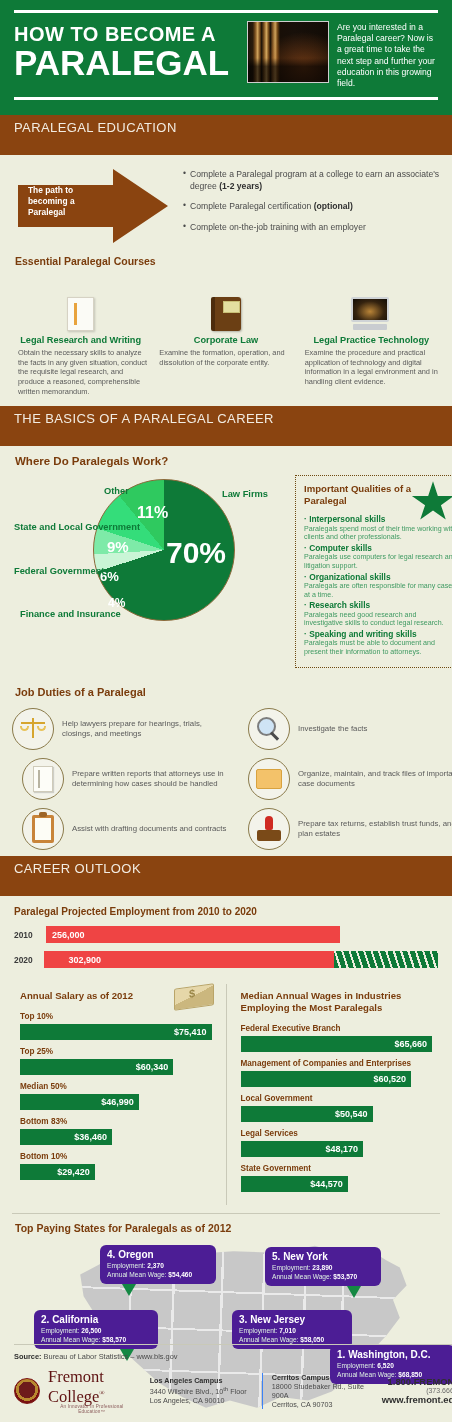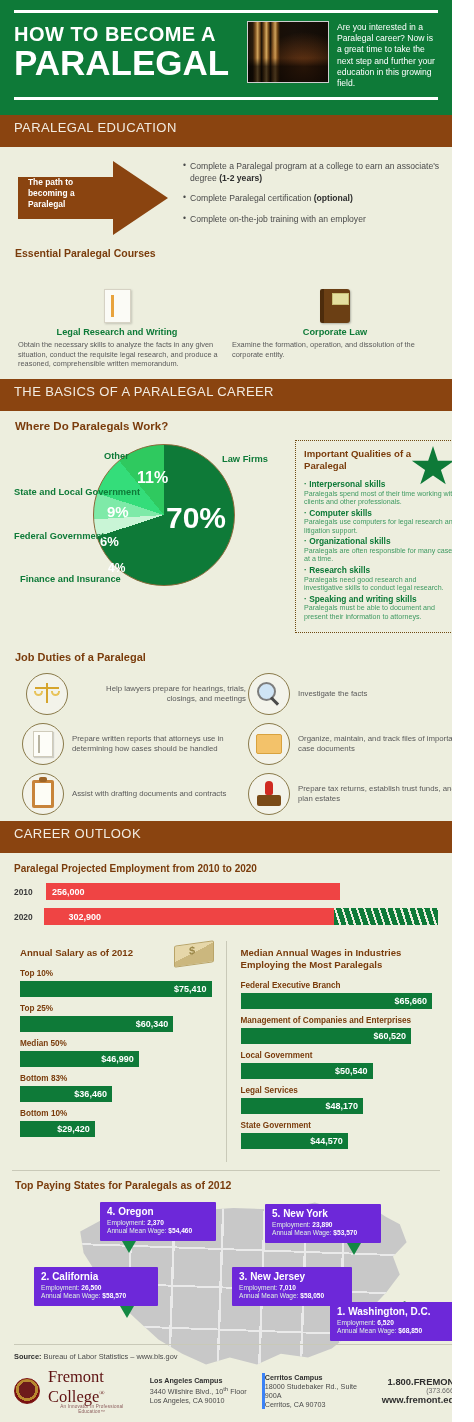--- a/index.html
+++ b/index.html
@@ -55,21 +55,21 @@
       linear-gradient(0deg, rgba(0,0,0,.65) 0 26%, rgba(0,0,0,0) 40%);
   }
   .hdr-blurb {
     flex: 1; color: #ffffff; font-size: 8.6px; line-height: 11.2px;
     padding-top: 1px;
   }
 
   
   .sec-bar {
     background: #8a4410; color: #f2ece2;
-    font-size: 13px; padding: 5px 0 12px 14px;
+    font-size: 13px; padding: 5px 0 20px 14px;
     letter-spacing: 0.4px;
   }
   .sec-bar.top-line { border-top: 3px solid #0e7a38; }
 
   
   .edu { padding: 12px 12px 4px 12px; position: relative; height: 128px; }
   .arrow-wrap { position: absolute; left: 18px; top: 14px; width: 150px; height: 74px; }
   .arrow-shape {
     position: absolute; left: 0; top: 0; width: 150px; height: 74px;
   }
@@ -280,22 +280,22 @@
       linear-gradient(2deg, transparent 70%, #eeeeee 70%, #eeeeee 71%, transparent 71%);
     clip-path: polygon(
       3% 18%, 9% 12%, 20% 9%, 33% 7%, 48% 5%, 62% 6%, 72% 2%, 79% 6%,
       88% 4%, 93% 10%, 97% 14%, 99% 24%, 95% 32%, 97% 42%, 93% 52%,
       88% 62%, 83% 74%, 77% 83%, 70% 88%, 62% 86%, 55% 92%, 47% 88%,
       40% 92%, 33% 86%, 26% 78%, 19% 66%, 13% 55%, 8% 42%, 4% 30%
     );
     opacity: .9;
   }
   .callout {
-    position: absolute; background: #6d28d9; color: #ffffff;
-    padding: 4px 7px 5px 7px; border-radius: 1px;
+    position: absolute; background: #4c1d95; color: #ffffff;
+    padding: 4px 7px 5px 7px; border-radius: 6px;
   }
   .callout .c-t { font-size: 10px; font-weight: bold; margin-bottom: 2px; }
   .callout .c-l { font-size: 6.6px; line-height: 8.4px; color: #dff0e3; }
   .callout .c-l b { color: #ffffff; }
   .callout .tail {
     position: absolute; width: 0; height: 0;
     border-left: 7px solid transparent; border-right: 7px solid transparent;
     border-top: 12px solid #148843;
   }
   .co-or { left: 88px; top: 31px; width: 116px; }
@@ -320,21 +320,21 @@
     flex: 0 0 26px; width: 26px; height: 26px; border-radius: 50%;
     background: radial-gradient(circle at 50% 45%, #6d1b1b 0 46%, #b8892f 46% 62%, #7a1111 62% 100%);
     border: 1px solid #7a1111;
   }
   .fc-name { font-family: "Liberation Serif", serif; font-size: 16.5px; color: #5e1111; line-height: 17px; }
   .fc-name sup { font-size: 7px; }
   .fc-tag { font-size: 4.6px; color: #8a5a5a; text-align: center; letter-spacing: .2px; }
   .campus { font-size: 7.2px; line-height: 9px; color: #4a4a4a; }
   .campus .c-h { font-weight: bold; color: #2f2f2f; }
   .f-la { flex: 0 0 104px; margin-left: 6px; }
-  .f-cer { flex: 0 0 112px; border-left: 3px solid #3b82f6; }
+  .f-cer { flex: 0 0 112px; border-left: 1px solid #3b82f6; padding-left: 9px; }
   .f-contact { flex: 1; text-align: right; }
   .f-phone { font-size: 9.4px; font-weight: bold; color: #2f2f2f; }
   .f-ext { font-size: 7px; color: #6a6a6a; }
   .f-web { font-size: 9.4px; font-weight: bold; color: #2f2f2f; }
 </style>
 </head>
 <body>
 
 <div class="page">
 
@@ -378,20 +378,30 @@
       <div class="course-name">Legal Research and Writing</div>
       <div class="course-desc">Obtain the necessary skills to analyze the facts in any given situation, conduct the requisite legal research, and produce a reasoned, comprehensible written memorandum.</div>
     </div>
     <div class="course">
       <div class="course-ico">
           <div class="ico-book"></div>
         </div>
       <div class="course-name">Corporate Law</div>
       <div class="course-desc">Examine the formation, operation, and dissolution of the corporate entity.</div>
     </div>
+    <div class="course">
+      <div class="course-ico">
+        <div class="ico-monitor">
+            <div class="screen"></div>
+            <div class="kb"></div>
+          </div>
+      </div>
+      <div class="course-name">Legal Practice Technology</div>
+      <div class="course-desc">Examine the procedure and practical application of technology and digital information in a legal environment and in handling client evidence.</div>
+    </div>
   </div>
 
   <div class="sec-bar">THE BASICS OF A PARALEGAL CAREER</div>
 
   <div class="basics">
     <div class="basics-h">Where Do Paralegals Work?</div>
 
     <div class="pie"></div>
     <div class="pie-lab pie-70">70%</div>
     <div class="pie-lab pie-11">11%</div>
@@ -429,21 +439,21 @@
           <div class="q-t">Speaking and writing skills</div>
           <div class="q-d">Paralegals must be able to document and present their information to attorneys.</div>
         </div>
       </div>
     </div>
   </div>
 
   <div class="duties">
     <div class="duties-h">Job Duties of a Paralegal</div>
 
-    <div class="duty" style="left:26px; top:22px;text-align:right;">
+    <div class="duty" style="left:12px; top:22px;">
       <div class="circ">
           <div class="ic-scale">
             <div class="ic-pan l"></div>
             <div class="ic-pan r"></div>
           </div>
         </div>
       <div class="dtxt">Help lawyers prepare for hearings, trials, closings, and meetings</div>
     </div>
     <div class="duty" style="left:248px; top:22px;">
       <div class="circ">

